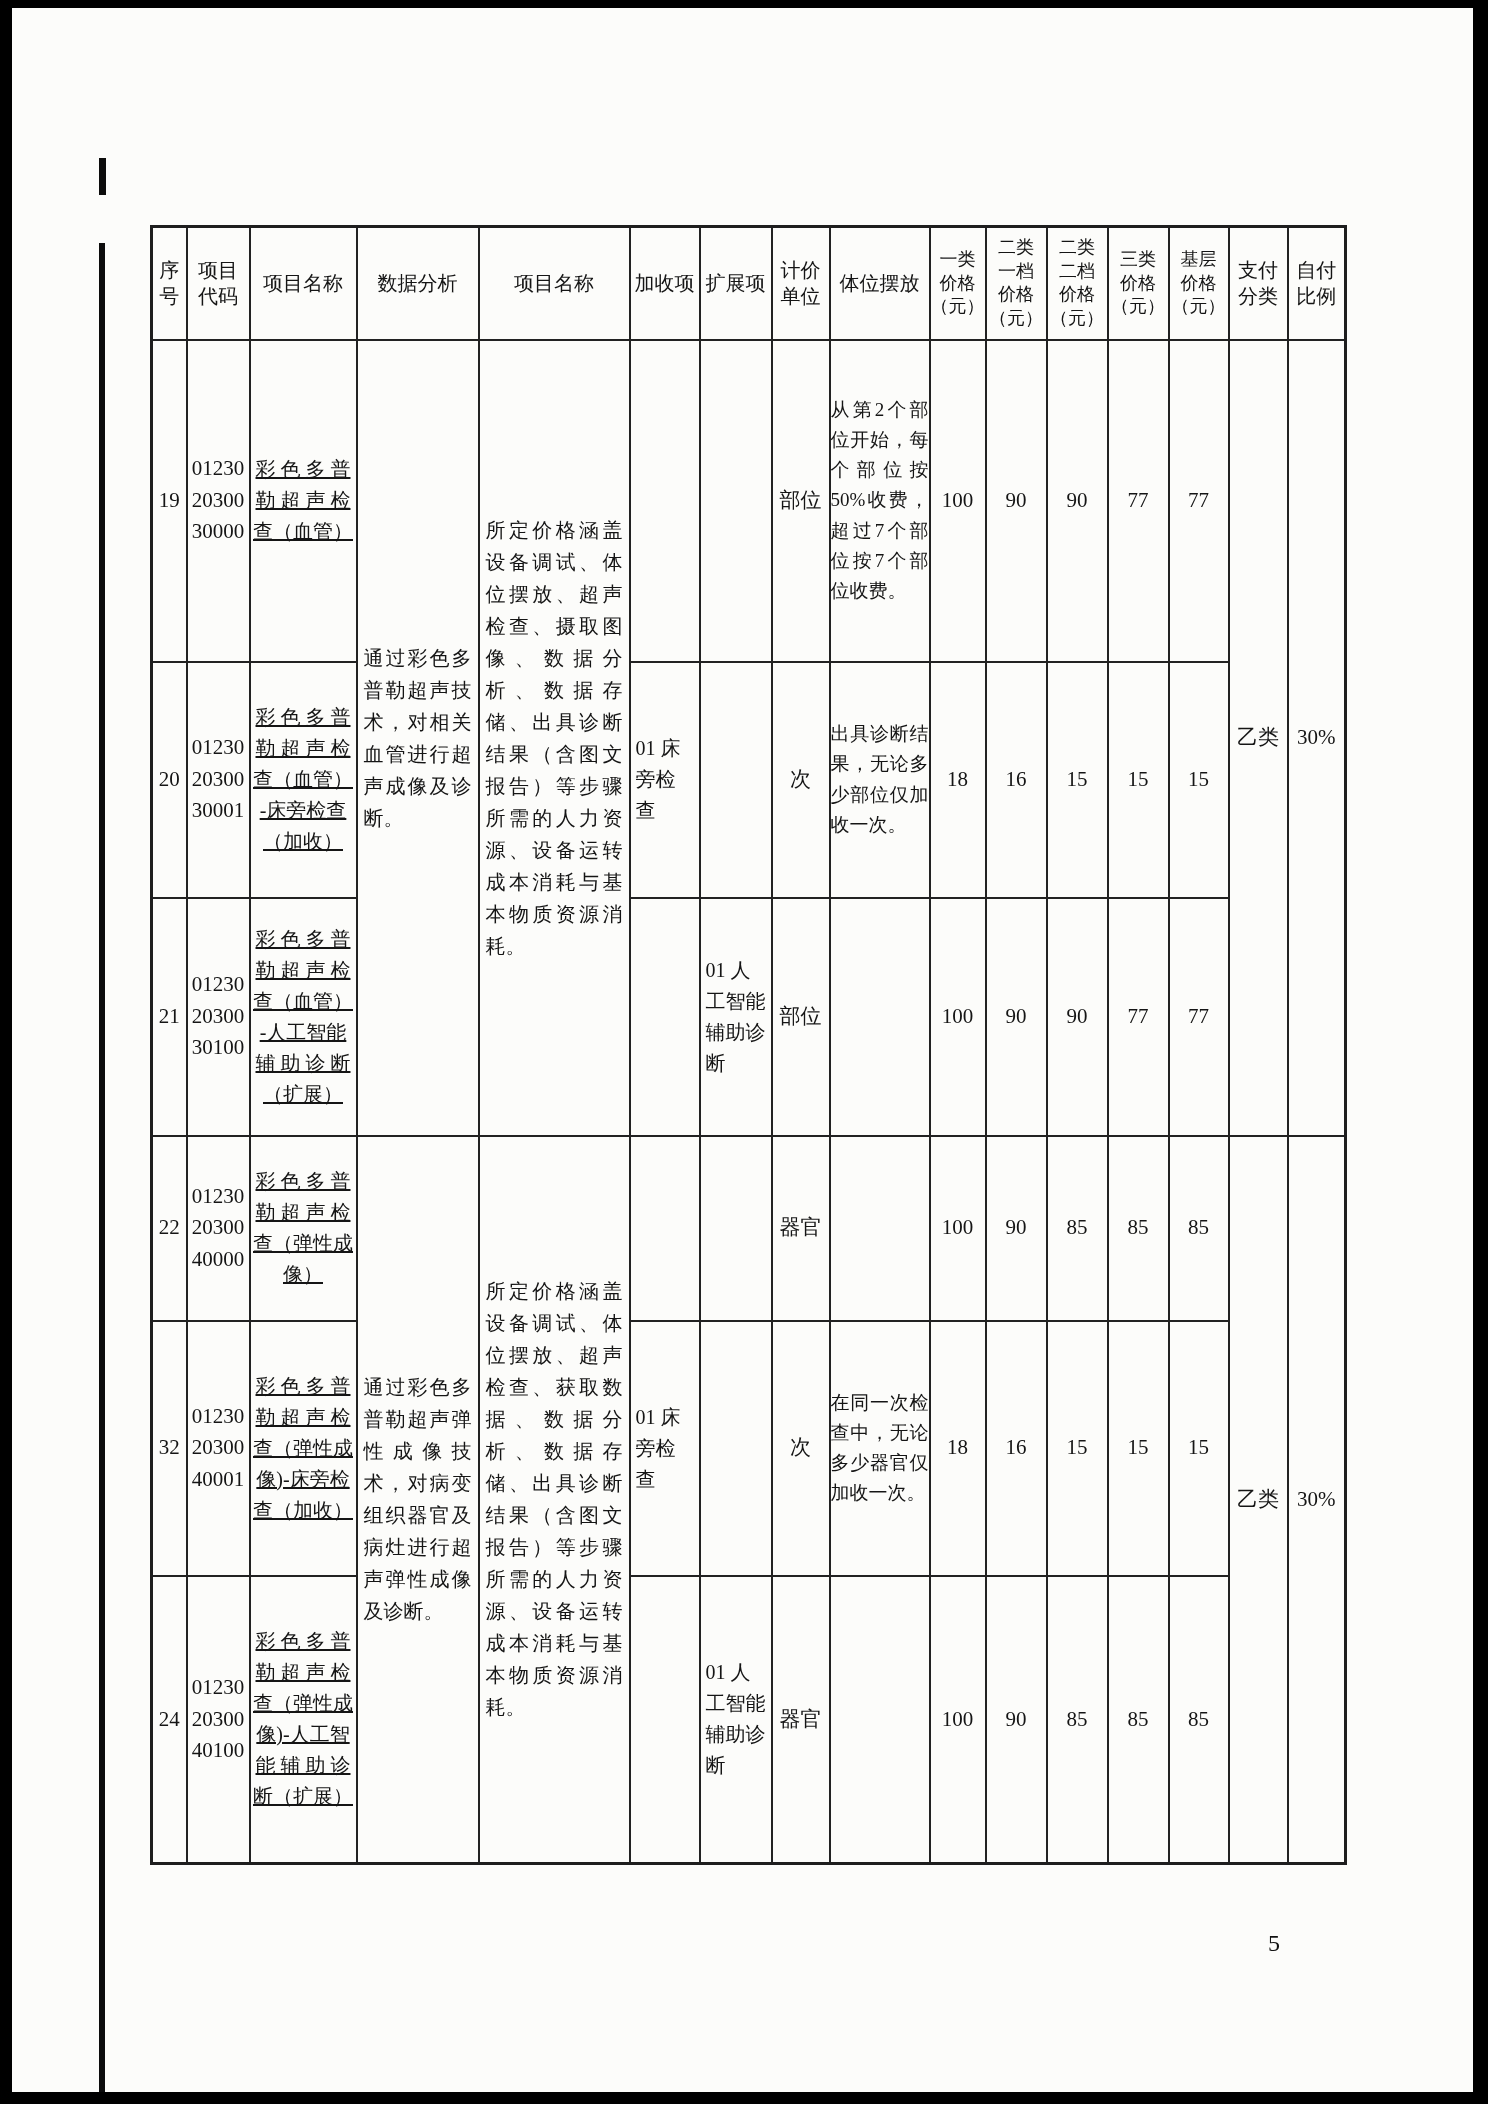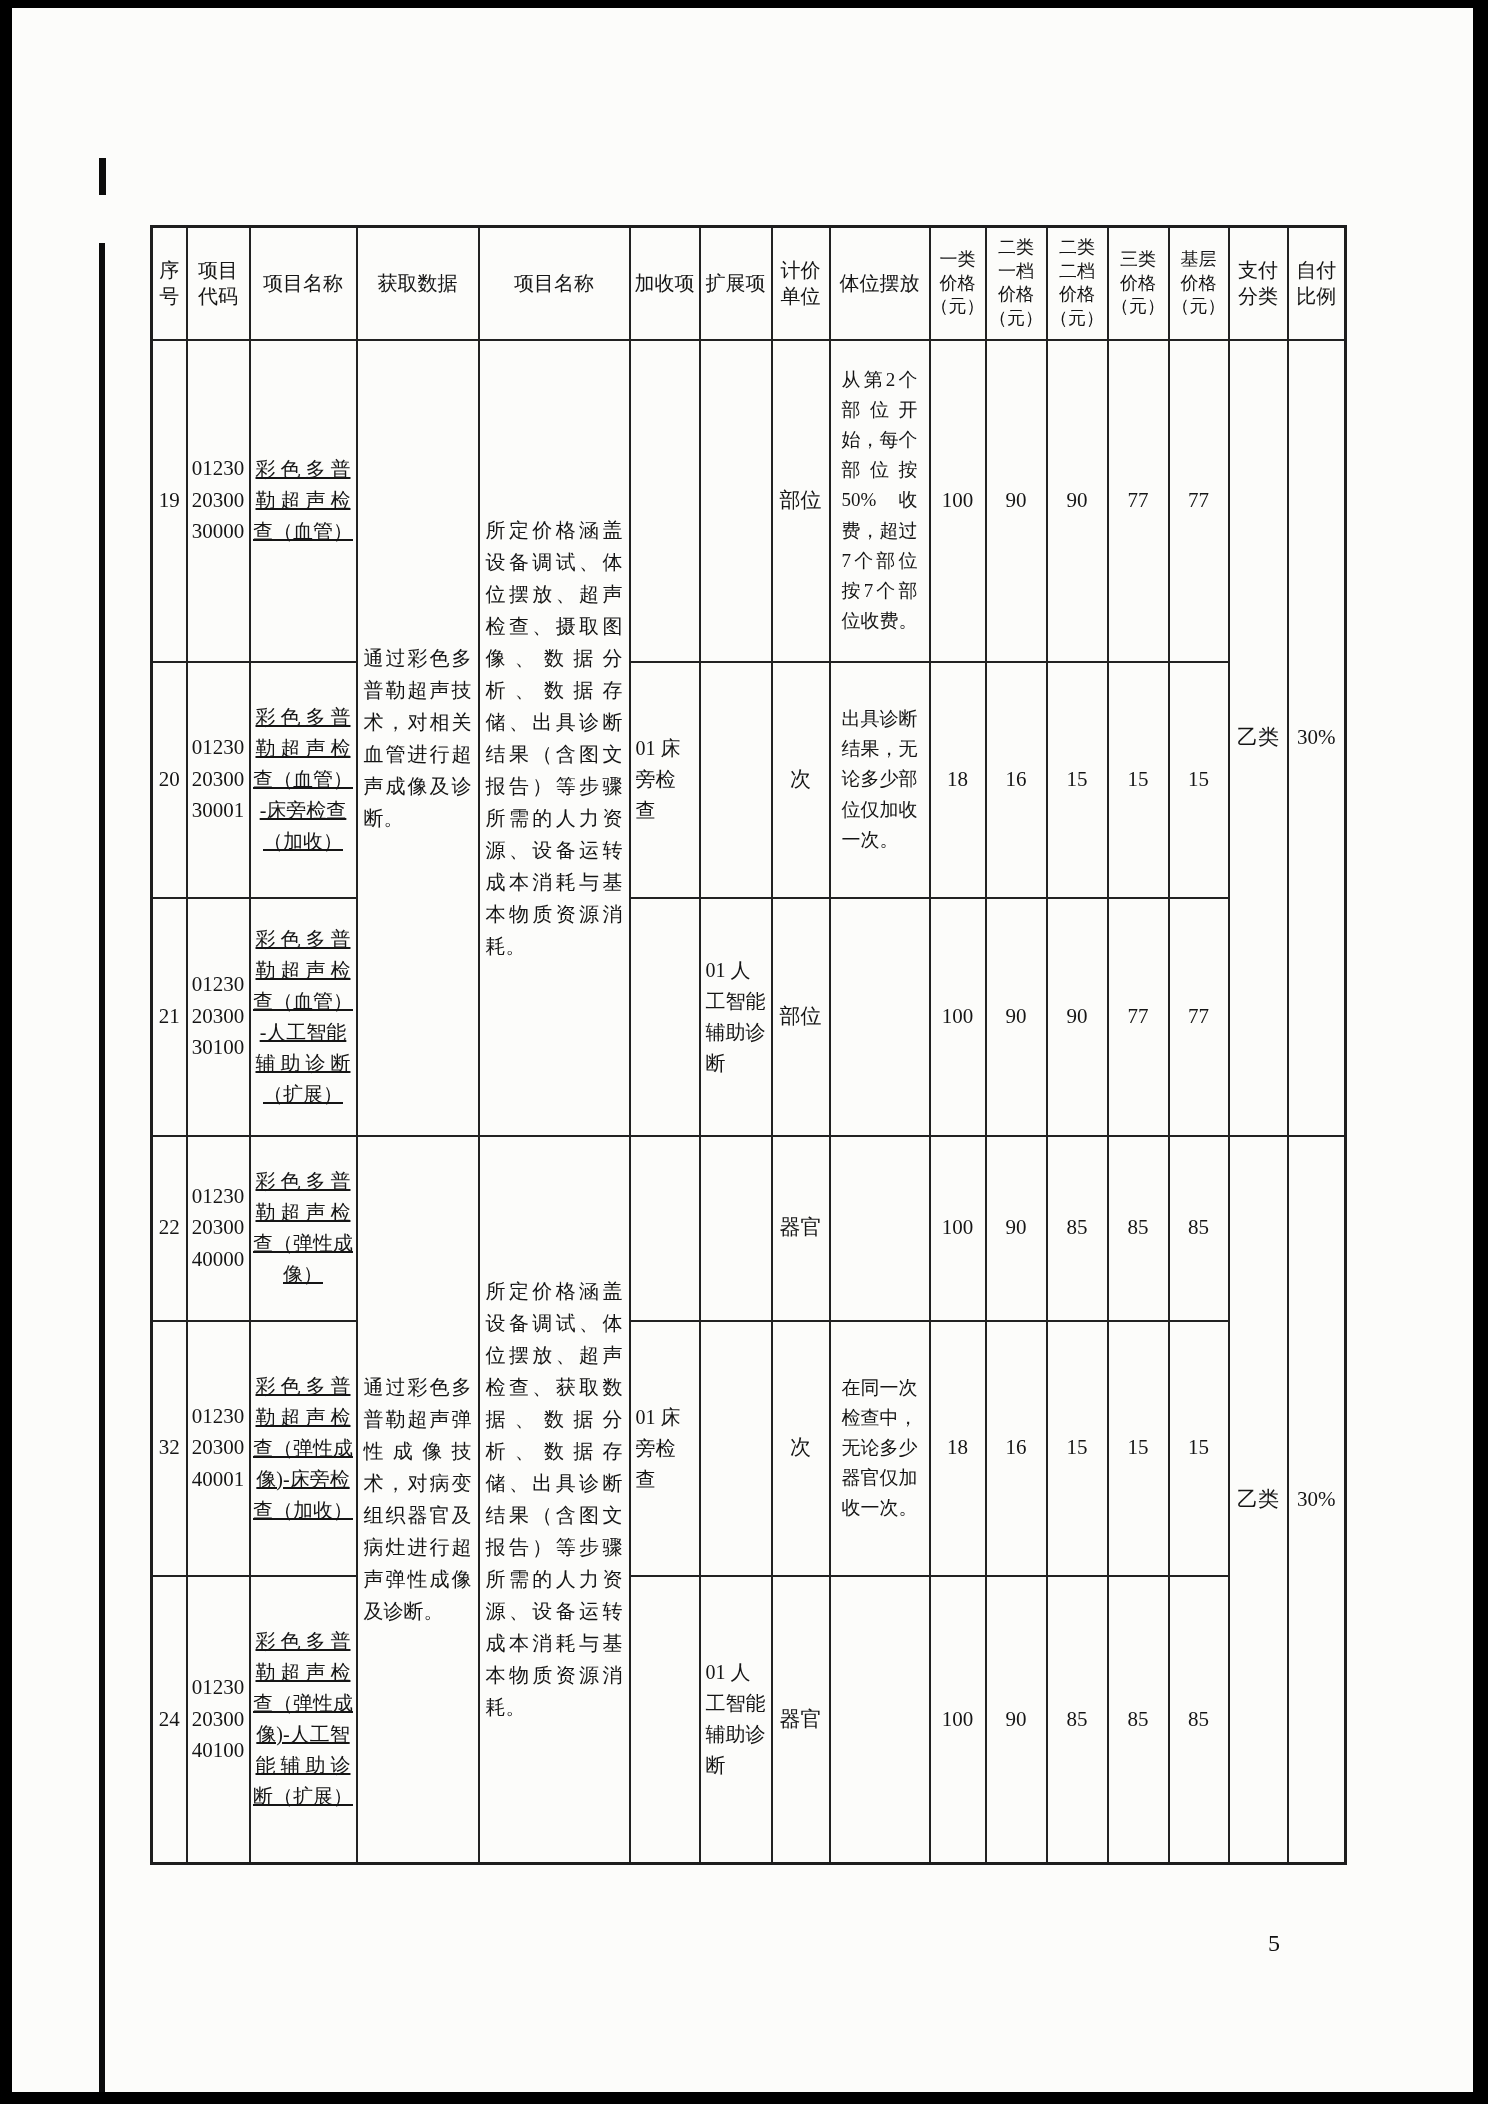--- a/index.html
+++ b/index.html
@@ -45,21 +45,21 @@
     font-size:20px;
     line-height:1.6;
     padding:0 6px;
     border-radius:32px;
   }
   td.note {
     white-space:normal;
     text-align:justify;
     font-size:19px;
     line-height:1.58;
-    padding:0 11px;
+    padding:0 0;
   }
   td.name { font-size:20px; line-height:1.55; padding:0 2px;text-decoration:underline; }
   td.listitem {
     text-align:left;
     padding:0 5px;
     font-size:20px;
     line-height:1.55;
     margin-left:28px;
   }
   tr.r-h  { height:113px; }
@@ -102,21 +102,21 @@
       <col style="width:58px">
   </colgroup>
 
   <tbody>
       <tr class="r-h">
     <th>序
 号</th>
     <th>项目
 代码</th>
     <th>项目名称</th>
-    <th>获取数据</th>
+    <th>数据分析</th>
     <th>项目名称</th>
     <th>加收项</th>
     <th>扩展项</th>
     <th>计价
 单位</th>
     <th>体位摆放</th>
     <th class="small-h">一类
 价格
 （元）</th>
     <th class="small-h">二类

